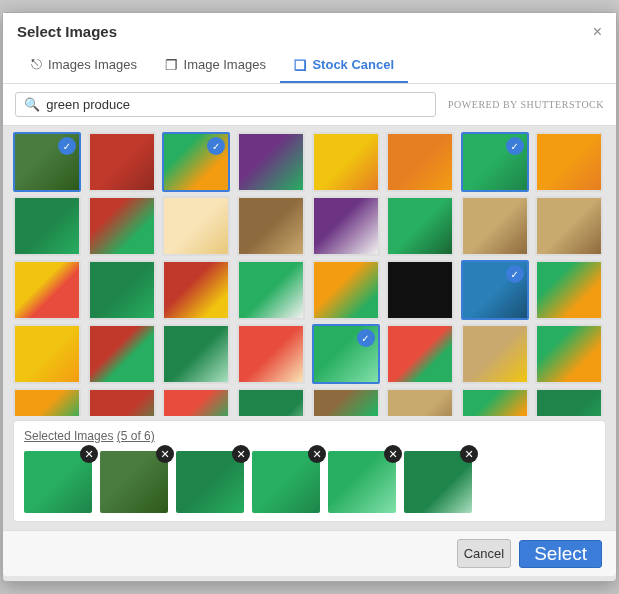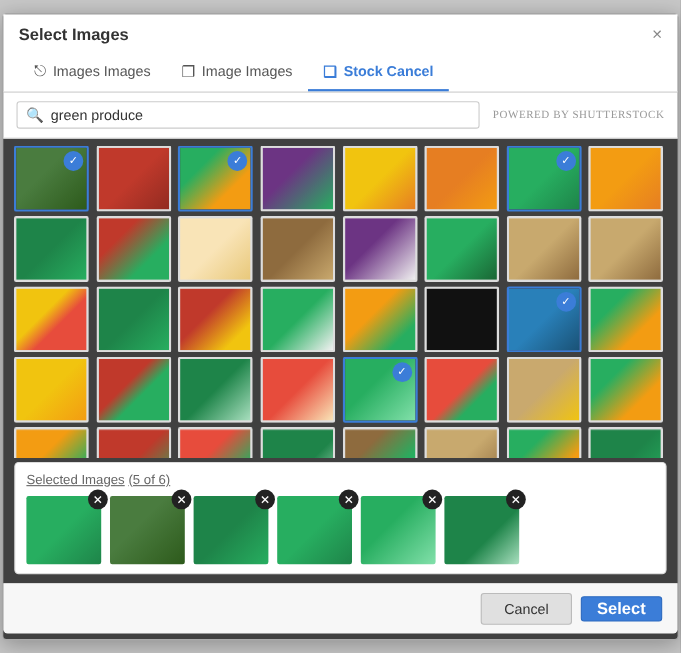--- a/index.html
+++ b/index.html
@@ -6,21 +6,21 @@
     body {
       background: #c8c8c8;
       width: 619px;
       height: 594px;
       font-family: Arial, Helvetica, sans-serif;
       display: flex;
       align-items: center;
       justify-content: center;
     }
     .dialog {
-      background: #404040;
+      background: #e5e5e5;
       border: 1px solid #aaa;
       border-radius: 4px;
       width: 615px;
       min-height: 570px;
       position: relative;
       box-shadow: 0 4px 20px rgba(0,0,0,0.3);
     }
     .dialog-header {
       background: #fff;
       border-bottom: 1px solid #ddd;
@@ -235,37 +235,37 @@
       display: flex;
       justify-content: flex-end;
       align-items: center;
       gap: 8px;
       padding: 8px 14px;
       background: #f7f7f7;
       border-top: 1px solid #ddd;
       border-radius: 0 0 4px 4px;
     }
     .btn-cancel {
-      padding: 6px 20px;
+      padding: 6px 6px;
       font-size: 13px;
       background: #e0e0e0;
       border: 1px solid #bbb;
       border-radius: 3px;
       cursor: pointer;
       color: #333;
     }
     .btn-select {
       padding: 2px 14px;
-      font-size: 15px;
+      font-size: 19px;
       background: #3b7dd8;
       border: 1px solid #2d6abf;
       border-radius: 3px;
       cursor: pointer;
       color: #fff;
-      font-weight: bold;
+      font-weight: normal;
     }
   </style>
 </head>
 <body>
 
 <div class="dialog">
   <div class="dialog-header">
     <div class="dialog-title-row">
       <span class="dialog-title">Select Images</span>
       <button class="close-btn">×</button>

